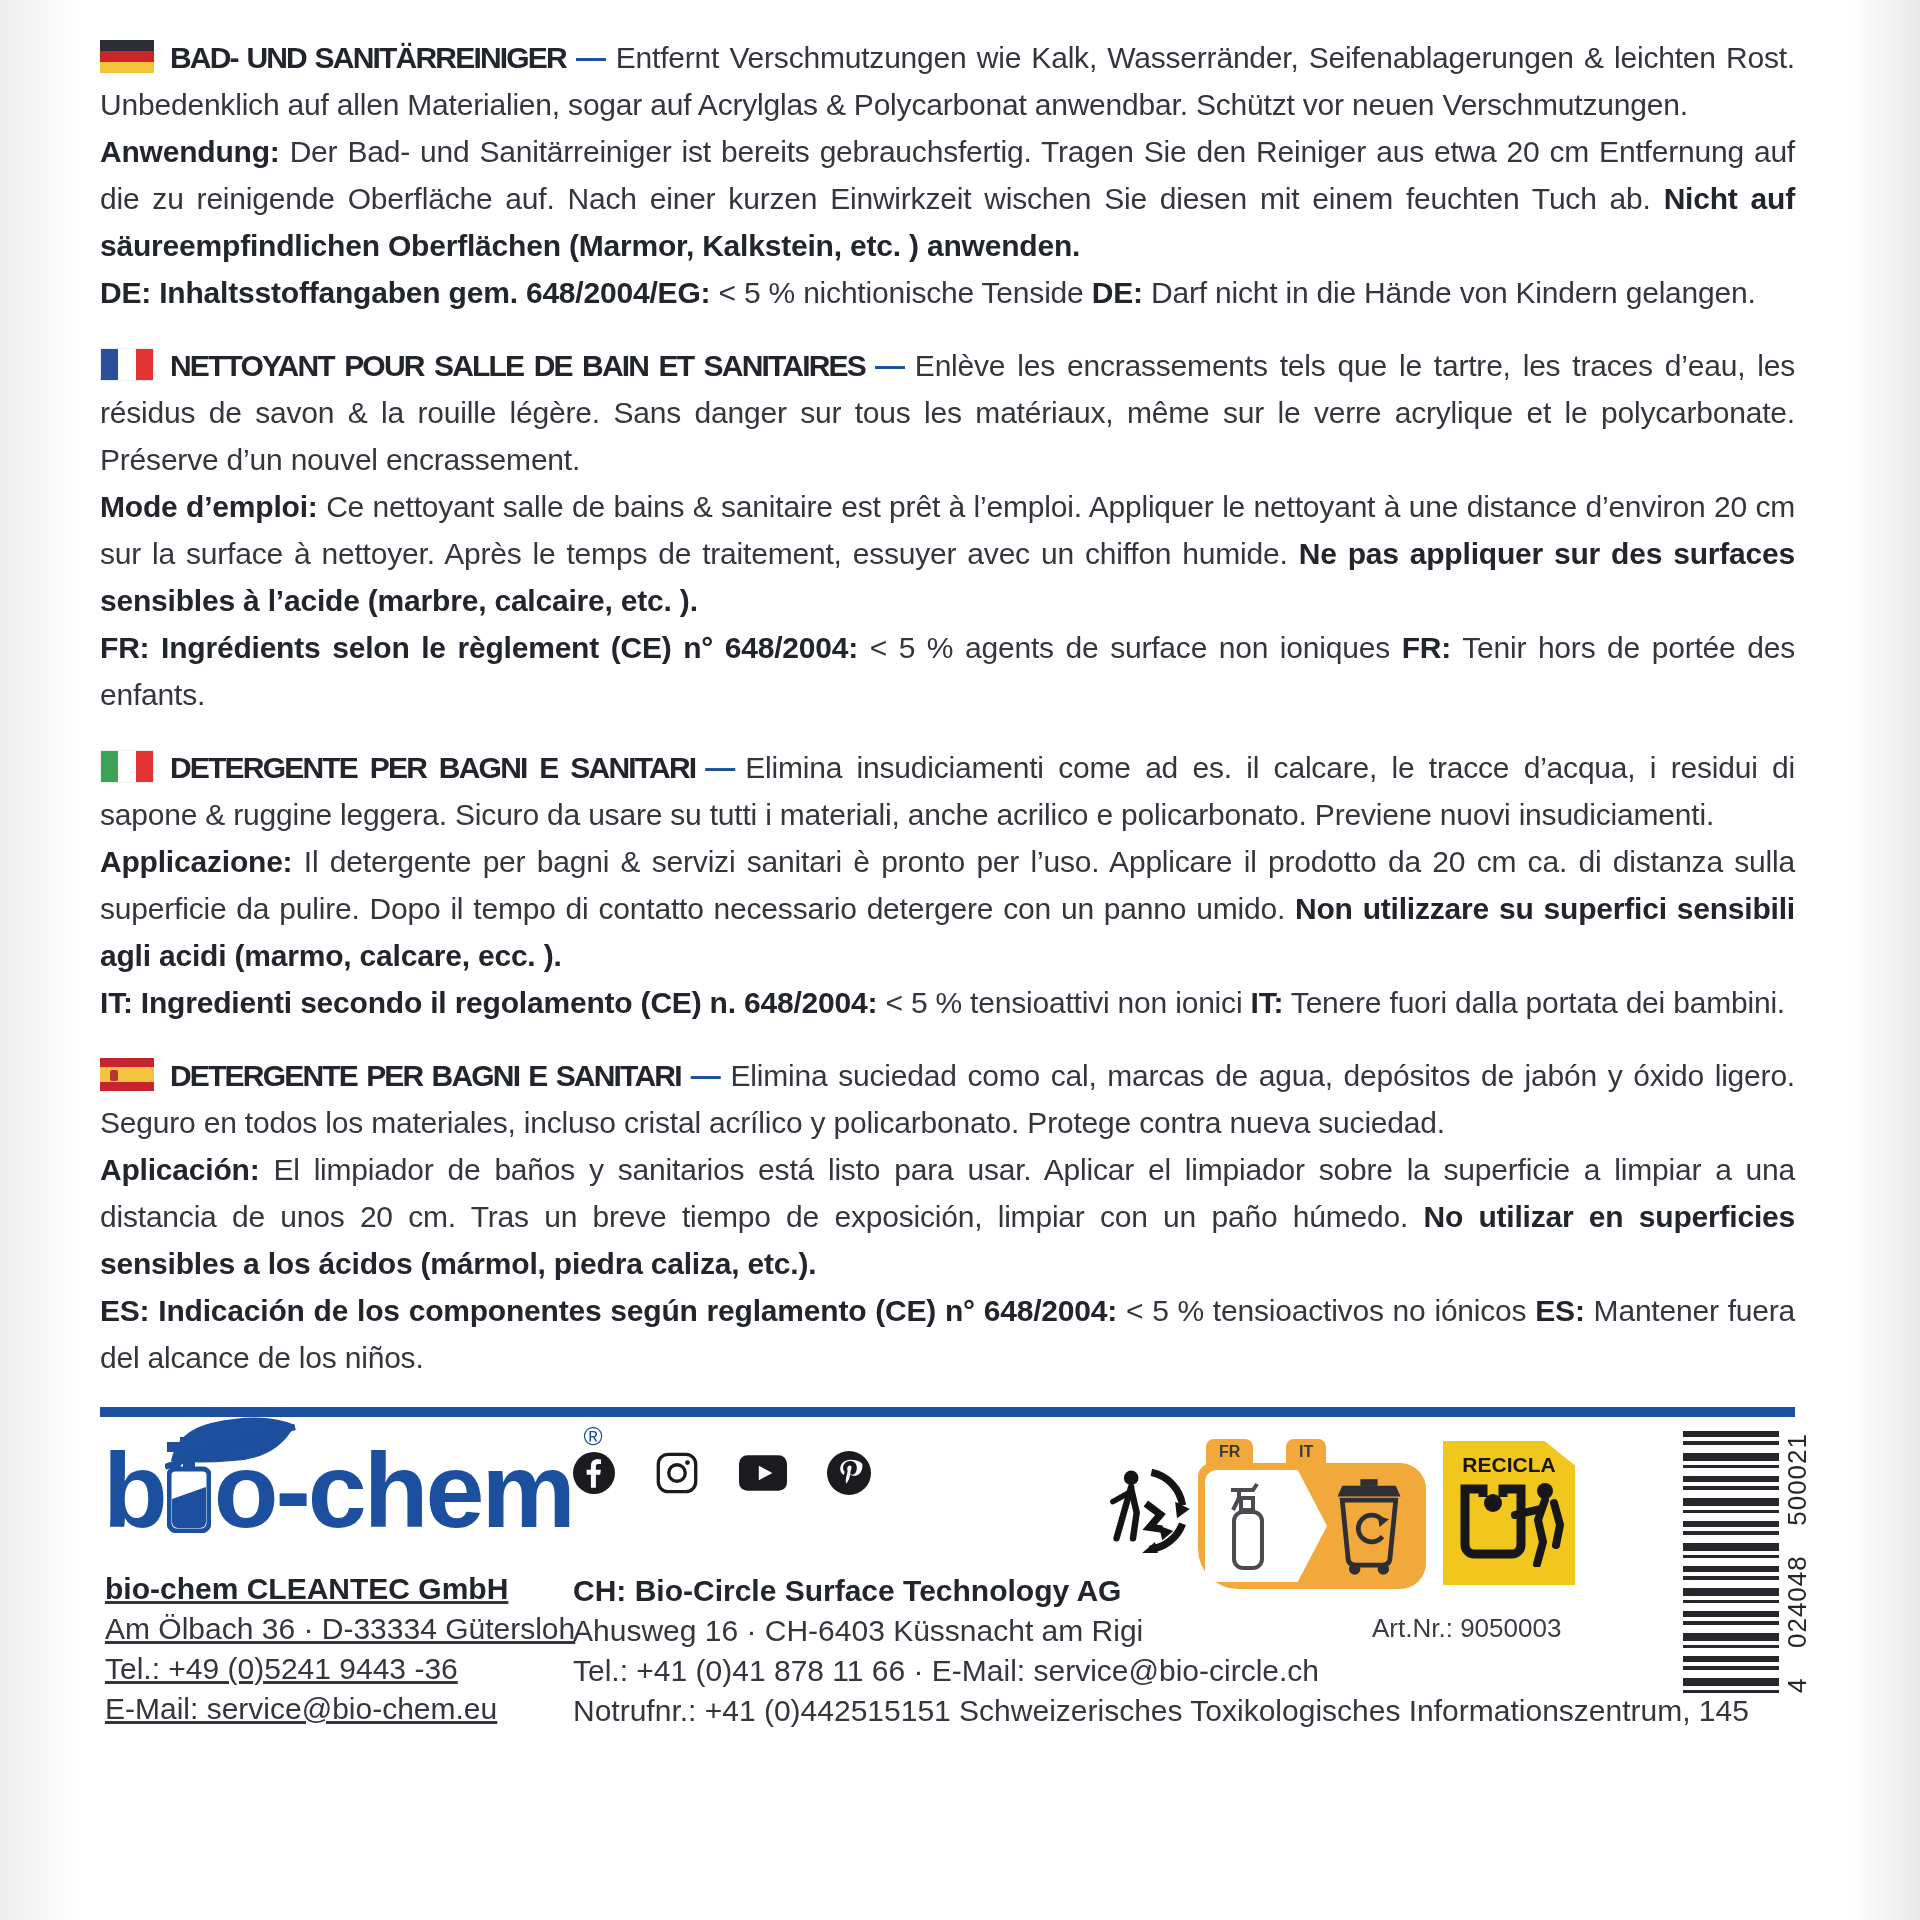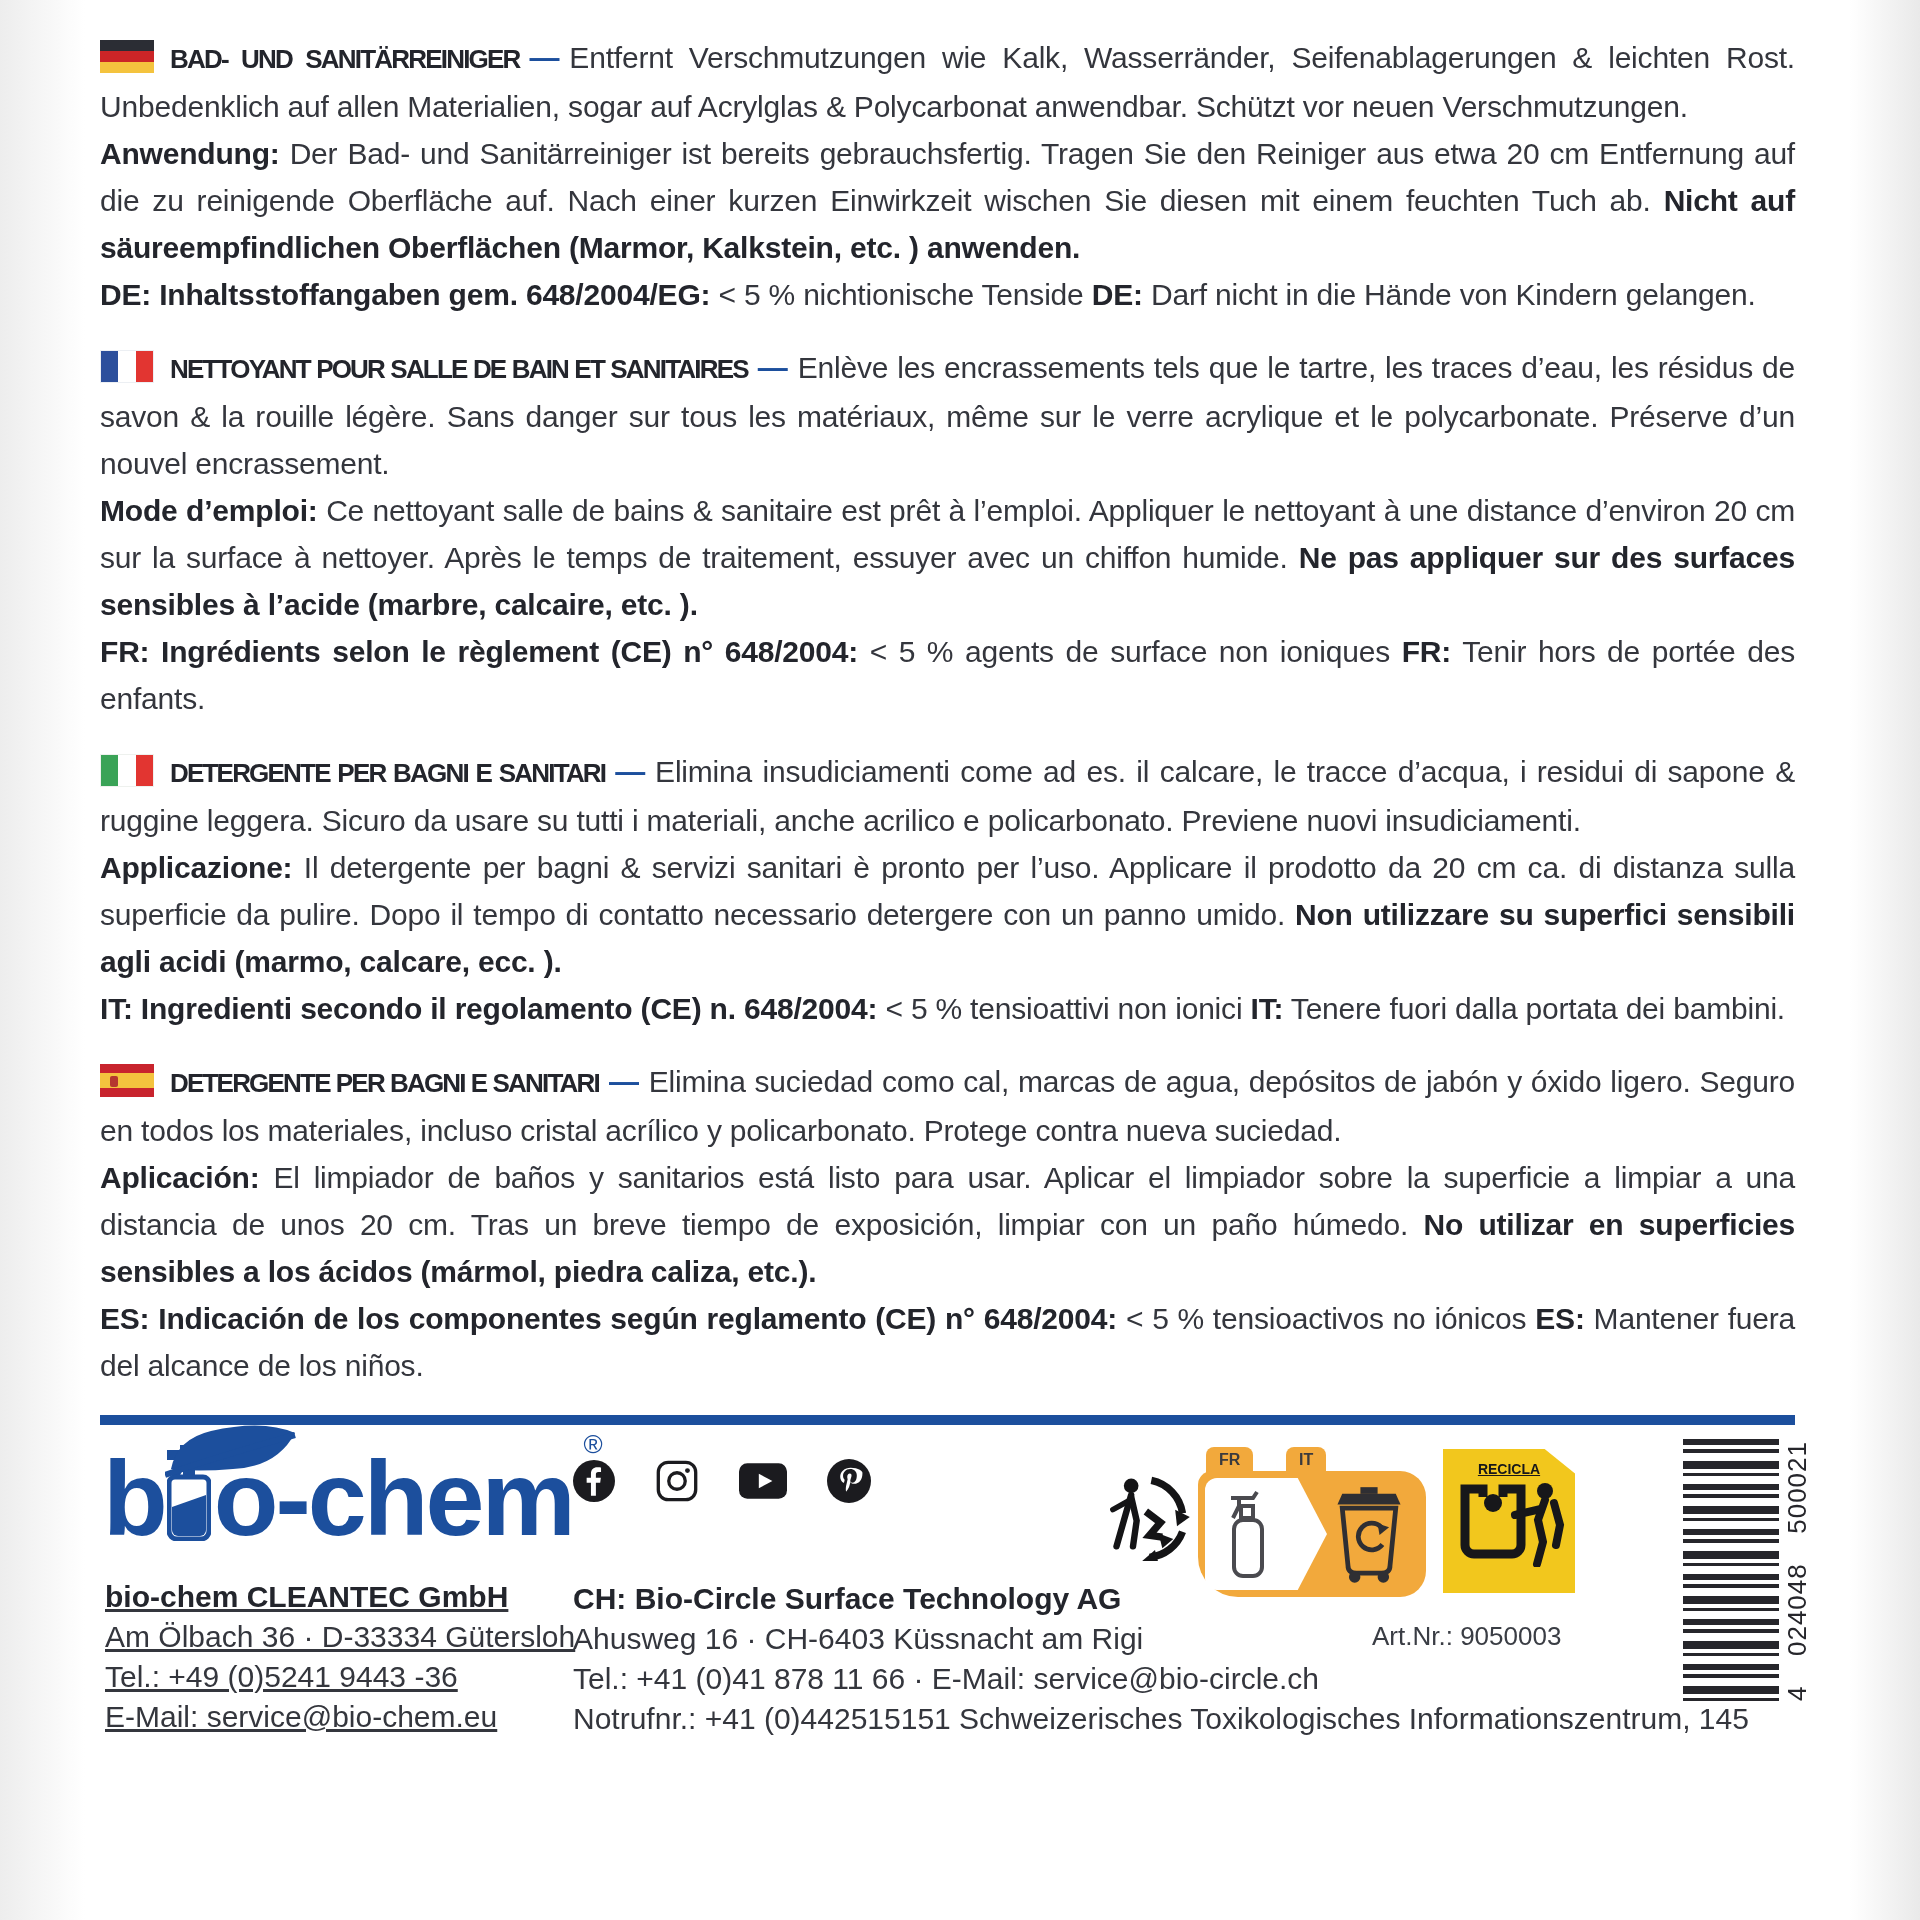--- a/index.html
+++ b/index.html
@@ -2,21 +2,21 @@
 <html><head>
 <meta charset="utf-8">
 <style>
   html,body{margin:0;padding:0;}
   body{width:1920px;height:1920px;background:#fff;font-family:"Liberation Sans",sans-serif;}
   .page{position:relative;width:1920px;height:1920px;overflow:hidden;
         background:linear-gradient(90deg,#ededed 0px,#ffffff 85px,#ffffff 1850px,#e9e9e9 1920px);}
   .content{padding:34px 125px 0 100px;color:#34363d;font-size:30px;line-height:47px;letter-spacing:-0.2px;}
   section.lang{margin:0 0 26px 0;}
   p.para{margin:0;text-align:justify;}
-  .title{font-weight:700;color:#23252c;font-size:26px;letter-spacing:-1.8px;}
+  .title{font-weight:700;color:#23252c;font-size:30px;letter-spacing:-1.8px;}
   .b{font-weight:700;color:#23252c;}
   .dash{color:#1c4f9d;font-weight:700;padding:0 10px;}
   .flag{display:inline-block;width:54px;height:33px;vertical-align:-5px;margin-right:16px;position:relative;}
   .flag-de{background:linear-gradient(#2b2d34 0 33.4%,#cb2527 33.4% 66.8%,#f4c33e 66.8%);}
   .flag-fr{background:linear-gradient(90deg,#2c4f9c 0 33.4%,#ffffff 33.4% 66.8%,#e23531 66.8%);box-shadow:inset 0 0 0 1px #eceff3;}
   .flag-it{background:linear-gradient(90deg,#3aa357 0 33.4%,#ffffff 33.4% 66.8%,#e23531 66.8%);box-shadow:inset 0 0 0 1px #eef1ee;}
   .flag-es{background:linear-gradient(#c8242d 0 27%,#f4c33e 27% 73%,#c8242d 73%);}
   .es-emblem{position:absolute;left:10px;top:12px;width:8px;height:11px;background:#b5372f;border-radius:2px;}
   .rule{height:10px;background:#1c4f9d;margin:14px 125px 0 100px;}
   
@@ -36,21 +36,21 @@
   .sortcard{position:absolute;left:1198px;top:22px;width:228px;height:152px;}
   .sorttab{position:absolute;top:0;height:26px;line-height:26px;padding:0 13px;background:#f2a93c;border-radius:8px 8px 0 0;
            font-size:16px;font-weight:700;color:#3a3a3e;}
   .sorttab.t1{left:8px;} .sorttab.t2{left:88px;}
   .sortbody{position:absolute;top:24px;left:0;width:228px;height:126px;background:#f2a93c;border-radius:14px 26px 26px 40px;}
   .sortwhite{position:absolute;left:7px;top:7px;width:122px;height:112px;background:#fff;border-radius:12px;
              clip-path:polygon(0 0,76% 0,100% 50%,76% 100%,0 100%);display:flex;align-items:center;justify-content:flex-start;padding-left:22px;box-sizing:border-box;}
   .sortbin{position:absolute;right:14px;top:14px;}
   .recicla{position:absolute;left:1443px;top:24px;width:132px;height:144px;background:#f2c71d;
            clip-path:polygon(0 0,77% 0,100% 17%,100% 100%,0 100%);text-align:center;}
-  .recicla-label{font-size:14px;font-weight:700;color:#17171a;letter-spacing:0;margin-top:12px;text-decoration:underline;}
+  .recicla-label{font-size:21px;font-weight:700;color:#17171a;letter-spacing:0;margin-top:12px;}
   .artnr{position:absolute;left:1372px;top:196px;font-size:26px;color:#3a3d44;white-space:nowrap;}
   .barcode{position:absolute;left:1683px;top:14px;width:114px;height:264px;}
   .bars{position:absolute;left:0;top:0;width:96px;height:264px;
         background:repeating-linear-gradient(180deg,#26262b 0 6px,#fff 6px 10px,#26262b 10px 14px,#fff 14px 22px,#26262b 22px 30px,#fff 30px 34px,#26262b 34px 37px,#fff 37px 45px);}
   .bc-digits{position:absolute;left:99px;top:264px;width:264px;transform:rotate(-90deg);transform-origin:0 0;
              display:flex;justify-content:space-between;font-size:26px;color:#26262b;letter-spacing:1px;padding:0 2px;box-sizing:border-box;}
   svg{display:block;}
 </style>
 </head>
 <body>

